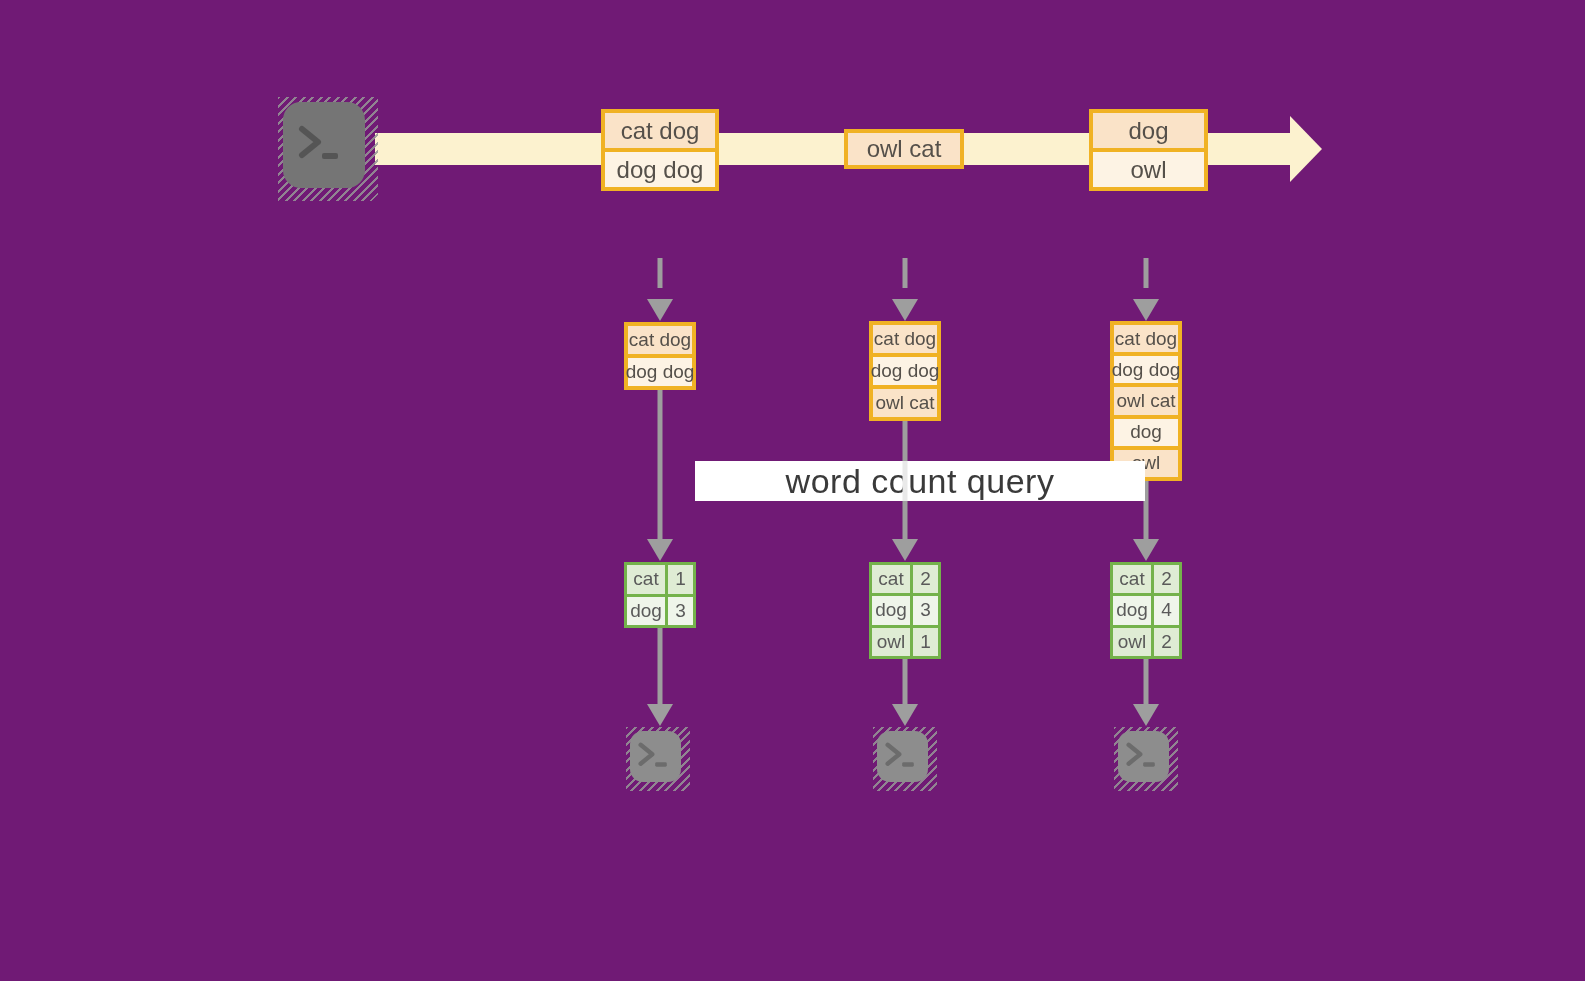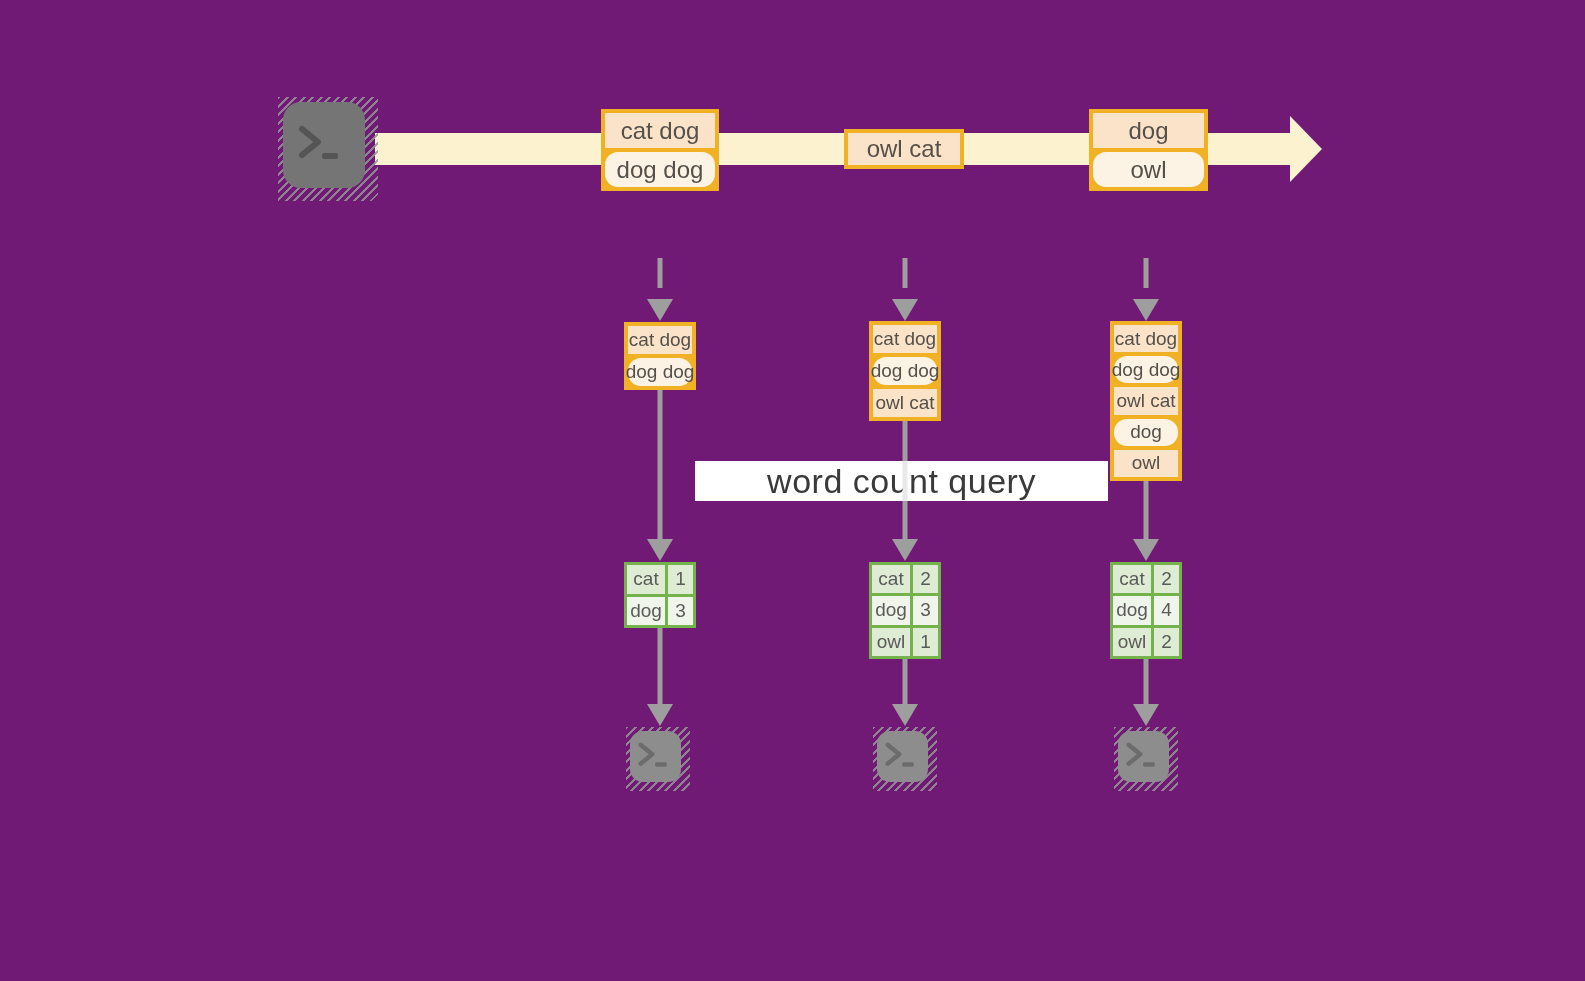--- a/index.html
+++ b/index.html
@@ -13,40 +13,40 @@
   
   .obox{
     position:absolute;z-index:4;box-sizing:border-box;
     background:#f0b224;padding:4px;display:flex;flex-direction:column;gap:4px;
   }
   .orow{
     flex:1;display:flex;align-items:center;justify-content:center;
     color:#55504a;white-space:nowrap;
   }
   .peach{background:#fae3c8;}
-  .cream{background:#fdf3e4;border-radius:13px;}
+  .cream{background:#fdf3e4;}
   .f24{font-size:24px;}
   .f19{font-size:19px;}
 
   
   .gtable{
     position:absolute;z-index:4;box-sizing:border-box;
     background:#74b24b;padding:3px;display:grid;
     grid-template-columns:1fr 25px;gap:3px;
   }
   .gcell{
     display:flex;align-items:center;justify-content:center;
     font-size:19px;color:#5a5a5a;
   }
   .g-odd{background:#dfecd4;}
   .g-even{background:#eff5ea;}
 
   
   .query-band{
-    position:absolute;z-index:5;left:695px;top:461px;width:413px;height:40px;
+    position:absolute;z-index:5;left:695px;top:461px;width:450px;height:40px;
     background:#ffffff;display:flex;align-items:center;justify-content:center;
   }
   .query-band span{
     font-size:34px;font-weight:300;color:#3a3a3a;letter-spacing:.5px;white-space:nowrap;
   }
 
   
   .term{position:absolute;z-index:2;}
   .term .hatch{
     position:absolute;inset:0;

